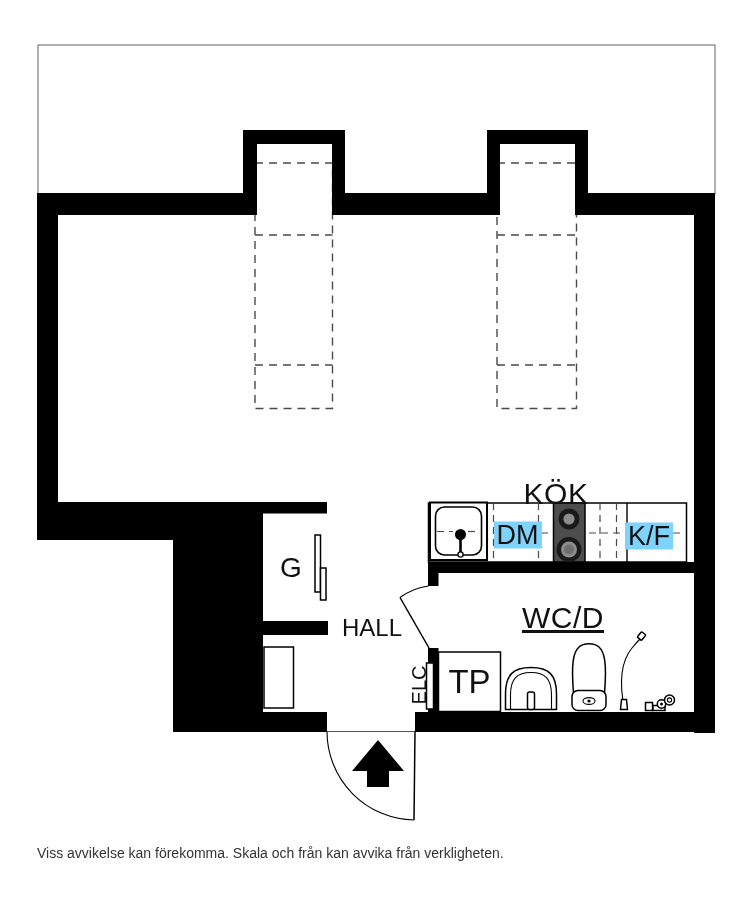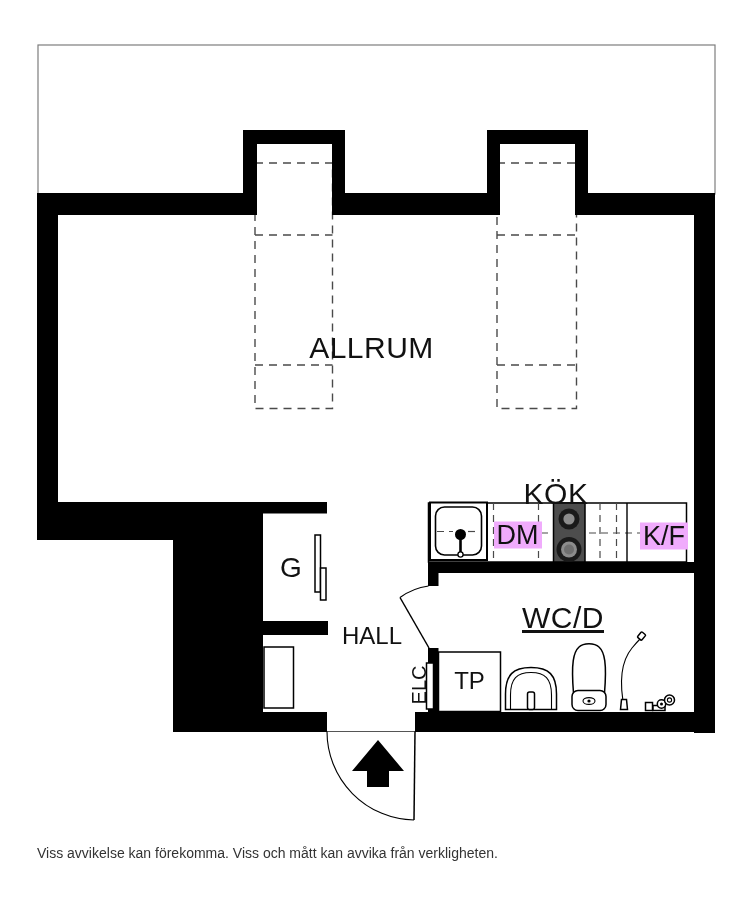--- a/index.html
+++ b/index.html
@@ -18,22 +18,22 @@
   .dashed{stroke:var(--c-dash);fill:none;stroke-width:1.4;stroke-dasharray:8 6;}
   .cdash{stroke:var(--c-dash);fill:none;stroke-width:1.2;stroke-dasharray:7 5;}
   .fixture{fill:#ffffff;stroke:var(--c-wall);stroke-width:1.5;}
   .fixthin{fill:none;stroke:var(--c-wall);stroke-width:1.1;}
   
   .lbl{position:absolute;transform:translate(-50%,-50%);color:var(--c-text);
        white-space:nowrap;line-height:1;z-index:5;}
   .room{font-size:30px;letter-spacing:.5px;}
   .lbl-hall{font-size:24px;}
   .lbl-g{font-size:28px;}
-  .lbl-dm,.lbl-kf{font-size:27px;background:#f0abfc;padding:0 3px;}
-  .lbl-tp{font-size:24px;}
+  .lbl-dm,.lbl-kf{font-size:27px;background:#7dd3fc;padding:0 3px;}
+  .lbl-tp{font-size:33px;}
   .lbl-elc{font-size:20px;transform:translate(-50%,-50%) rotate(-90deg);}
   .disclaimer{position:absolute;left:37px;top:845px;font-size:14px;
        color:var(--c-disclaimer);z-index:5;}
 </style>
 </head>
 <body>
 
 <div class="page">
 
   <svg class="plan-svg" width="754" height="900" viewBox="0 0 754 900">
@@ -158,24 +158,23 @@
     <g>
       <rect class="fixture" x="645.5" y="702.5" width="7" height="8" stroke-width="1.2"></rect>
       <rect class="fixture" x="653" y="705.5" width="12" height="5" stroke-width="1.2"></rect>
       <circle class="fixture" cx="661.5" cy="704" r="4.2" stroke-width="1.3"></circle>
       <circle cx="661.5" cy="704" r="1.5" fill="var(--c-wall)"></circle>
       <circle class="fixture" cx="669.5" cy="700" r="5" stroke-width="1.3"></circle>
       <circle class="fixthin" cx="669.5" cy="700" r="2.1"></circle>
     </g>
   </svg>
 
-  <div class="lbl room" style="left:371.5px;top:347.5px;">ALLRUM</div>
   <div class="lbl room" style="left:556px;top:494px;">KÖK</div>
-  <div class="lbl lbl-hall" style="left:372px;top:628px;margin-top:8px;">HALL</div>
+  <div class="lbl lbl-hall" style="left:372px;top:628px;">HALL</div>
   <div class="lbl room" style="left:563px;top:618px;text-decoration:underline;">WC/D</div>
   <div class="lbl lbl-g" style="left:291px;top:568px;">G</div>
   <div class="lbl lbl-dm" style="left:517.5px;top:535px;">DM</div>
-  <div class="lbl lbl-kf" style="left:664px;top:536px;">K/F</div>
+  <div class="lbl lbl-kf" style="left:649px;top:536px;">K/F</div>
   <div class="lbl lbl-tp" style="left:469.5px;top:681px;">TP</div>
   <div class="lbl lbl-elc" style="left:419px;top:685px;">ELC</div>
 
-  <div class="disclaimer">Viss avvikelse kan förekomma. Viss och mått kan avvika från verkligheten.</div>
+  <div class="disclaimer">Viss avvikelse kan förekomma. Skala och från kan avvika från verkligheten.</div>
 </div>
 
 </body></html>

